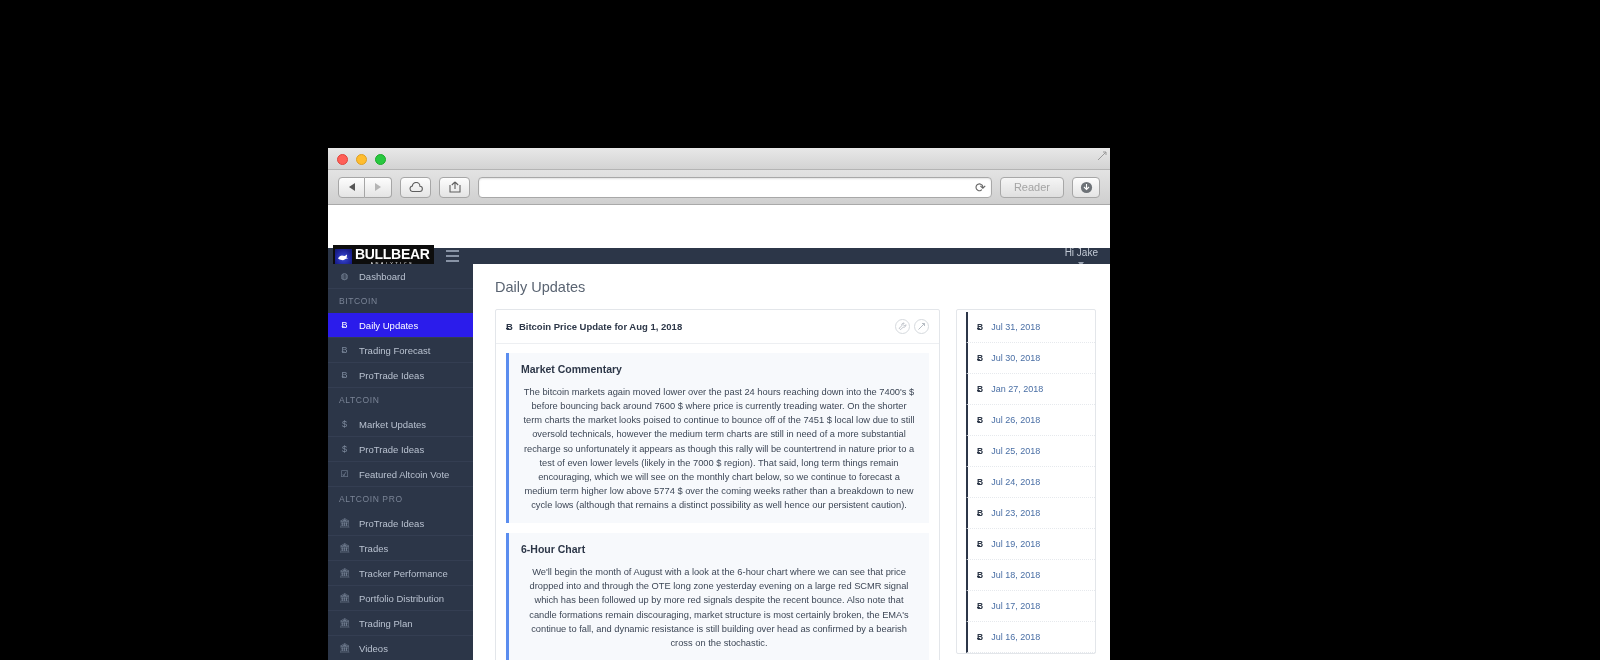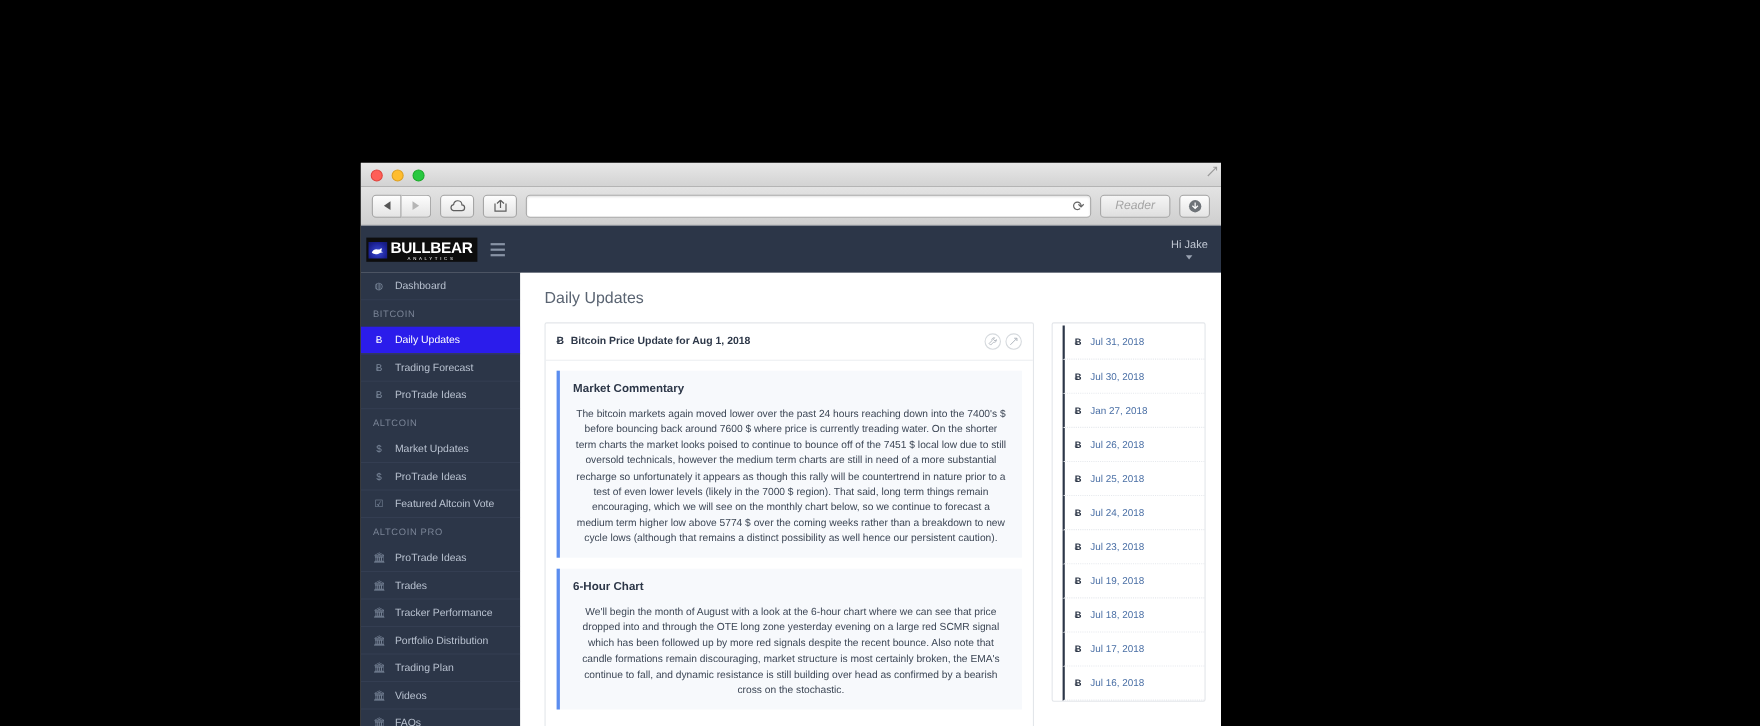--- a/index.html
+++ b/index.html
@@ -67,37 +67,38 @@
     display: flex; align-items: center; justify-content: flex-end;
     padding-right: 5px;
     box-shadow: inset 0 1px 2px rgba(0,0,0,0.12);
   }
   .reload { color: #666; font-size: 13px; line-height: 1; }
   .reader-btn {
     height: 21px; padding: 0 13px;
     background: linear-gradient(to bottom,#f5f5f5 0%,#dfdfdf 100%);
     border: 1px solid #a8a8a8; border-radius: 4px;
     display: flex; align-items: center;
-    font-size: 11px; color: #a4a4a4; font-style: italic;
+    font-size: 11px; color: #a4a4a4;
   }
   .dl-btn {
     width: 28px; height: 21px;
     background: linear-gradient(to bottom,#fdfdfd 0%,#e4e4e4 100%);
     border: 1px solid #a6a6a6; border-radius: 4px;
     display: flex; align-items: center; justify-content: center;
   }
 
   
   #app { height: 455px; display: flex; flex-direction: column; background: #fff; }
 
   .topbar {
-    height: 43px; background: #2c3648;
+    height: 16px; background: #2c3648;
     display: flex; align-items: center;
     padding: 0 12px 0 5px;
     flex-shrink: 0;
+    margin-top: 43px;
   }
   .logo {
     display: flex; align-items: center;
     background: #0d0d0d; padding: 2px 4px 1px 2px;
   }
   .logo-mark {
     width: 17px; height: 15px;
     background: radial-gradient(circle at 50% 60%, #3a4bd8 0%, #1a1f8f 70%, #111a6e 100%);
     display: flex; align-items: center; justify-content: center;
     margin-right: 3px;

